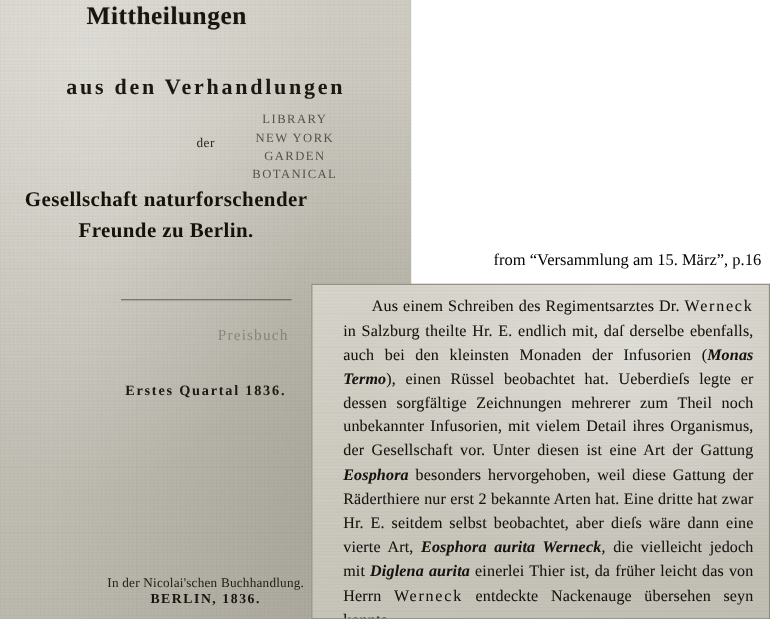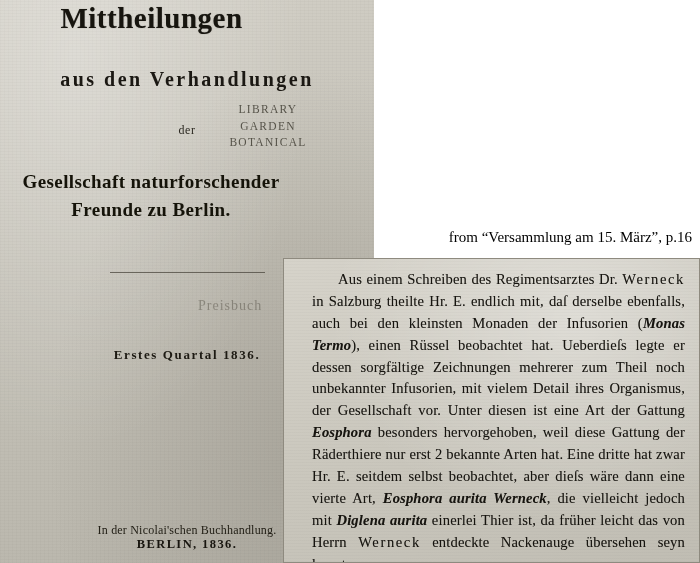--- a/index.html
+++ b/index.html
@@ -45,21 +45,21 @@
     z-index: 2;
     text-align: center;
     color: #1a1814;
   }
 
   #tp-main-title {
     position: absolute;
     top: 2px;
     left: 0;
     width: 303px;
-    font-size: 29px;
+    font-size: 23px;
     font-weight: bold;
     letter-spacing: 0.5px;
     color: #17150f;
     text-shadow: 0 0 1px rgba(0,0,0,0.35);
   }
   #tp-sub1 {
     position: absolute;
     top: 68px;
     left: 0;
     width: 374px;
@@ -221,20 +221,21 @@
   <div class="tp-inner">
 
     <div id="tp-main-title">Mittheilungen</div>
 
     <div id="tp-sub1">aus den Verhandlungen</div>
 
     <div id="tp-der">der</div>
 
     <div id="library-stamp">
       <div>LIBRARY</div>
+      <div>NEW YORK</div>
       <div>GARDEN</div>
       <div>BOTANICAL</div>
     </div>
 
     <div id="tp-society">Gesellschaft naturforschender Freunde zu Berlin.</div>
 
     <div id="tp-rule"></div>
 
     <div id="tp-faint-note">Preisbuch</div>
 

